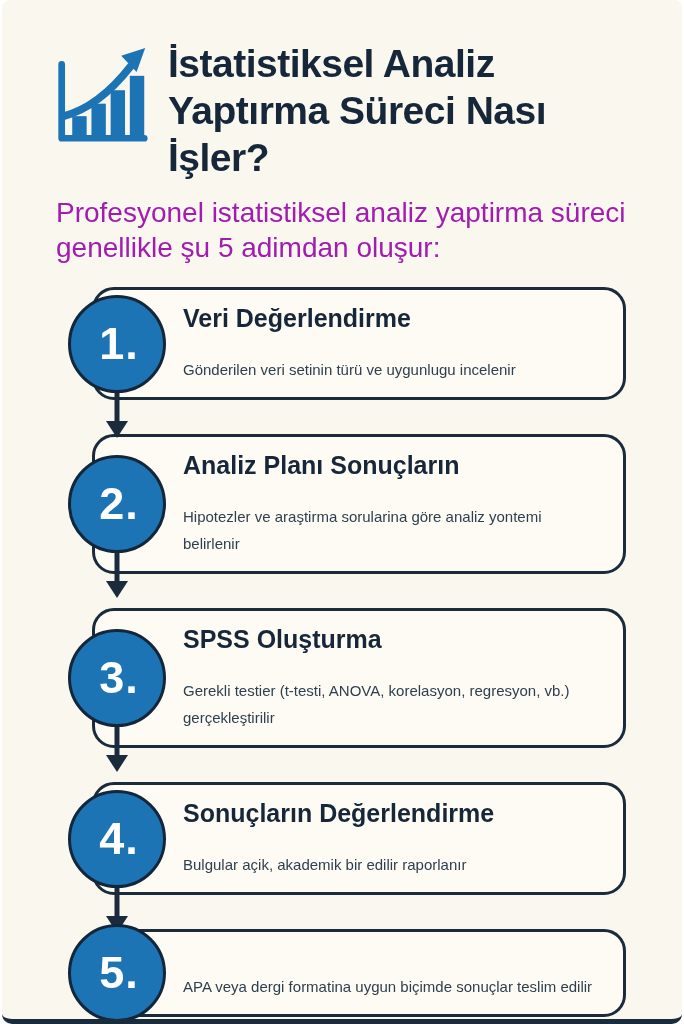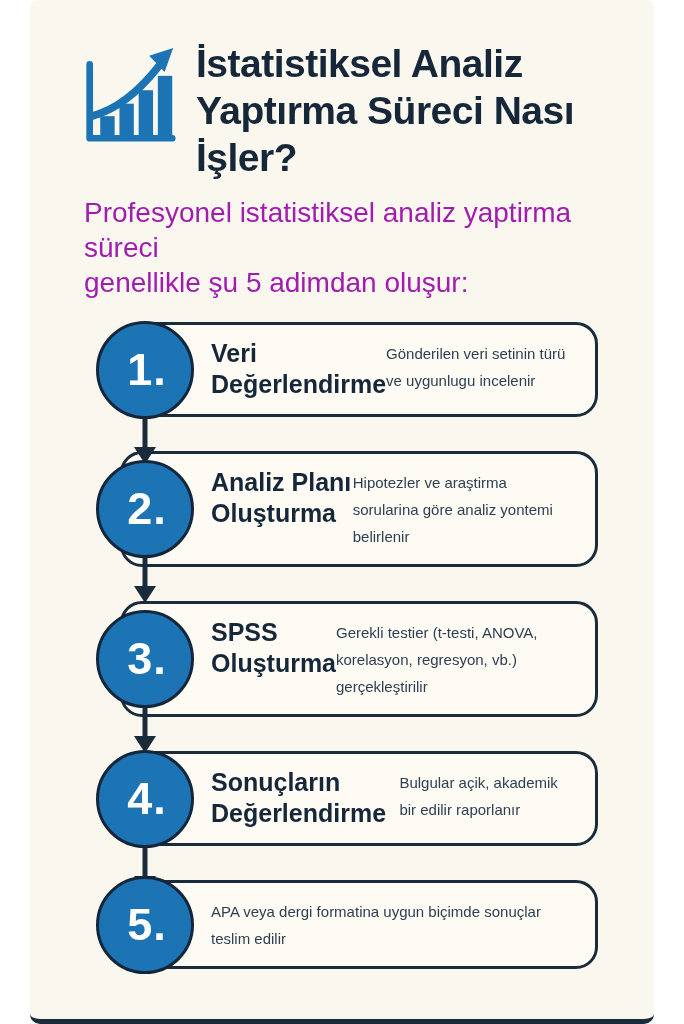--- a/index.html
+++ b/index.html
@@ -1,21 +1,21 @@
 <!DOCTYPE html>
 <html lang="tr"><head>
 <meta charset="utf-8">
 <style>
   * { margin: 0; padding: 0; box-sizing: border-box; }
   html, body { background: #ffffff; }
   body { font-family: "Liberation Sans", sans-serif; }
 
   .page {
     position: relative;
-    width: 624px;
+    width: 680px;
     height: 1024px;
     margin: 0 auto;
     background: #FAF7EF;
     border-bottom: 5px solid #1A2B3C;
     border-radius: 8px 8px 10px 10px;
     overflow: hidden;
     display: flex;
     flex-direction: column;
     color: #16273A;
   }
@@ -60,22 +60,23 @@
     margin-bottom: 34px;
   }
   .step-card {
     margin-left: 24px;
     min-height: 88px;
     background: #FDFBF4;
     border: 3px solid #1A2B3C;
     border-radius: 22px;
     padding: 13px 24px 14px 88px;
     display: flex;
-    flex-direction: row;
-    justify-content: flex-start;
+    flex-direction: column;
+    justify-content: flex-end;
+    gap: 20px;
   }
   .step-title {
     font-size: 25px;
     font-weight: 700;
     color: #16273A;
     line-height: 31px;
   }
   .step-desc {
     font-size: 15px;
     line-height: 27px;
@@ -158,21 +159,21 @@
       <line x1="13" y1="0" x2="13" y2="36" stroke="#1A2B3C" stroke-width="5"></line>
       <polygon points="2,34 24,34 13,51" fill="#1A2B3C"></polygon>
     </svg>
   </div>
 
   <div class="step">
     <div class="step-circle">
       <span class="step-number">2.</span>
     </div>
     <div class="step-card">
-      <div class="step-title">Analiz Planı Oluşturma</div>
+      <div class="step-title">Analiz Planı Sonuçların</div>
       <div class="step-desc">Hipotezler ve araştirma sorularina göre analiz yontemi belirlenir</div>
     </div>
     <svg class="flow-arrow" viewBox="0 0 26 52" width="26" height="52" aria-hidden="true">
       <line x1="13" y1="0" x2="13" y2="36" stroke="#1A2B3C" stroke-width="5"></line>
       <polygon points="2,34 24,34 13,51" fill="#1A2B3C"></polygon>
     </svg>
   </div>
 
   <div class="step">
     <div class="step-circle">

